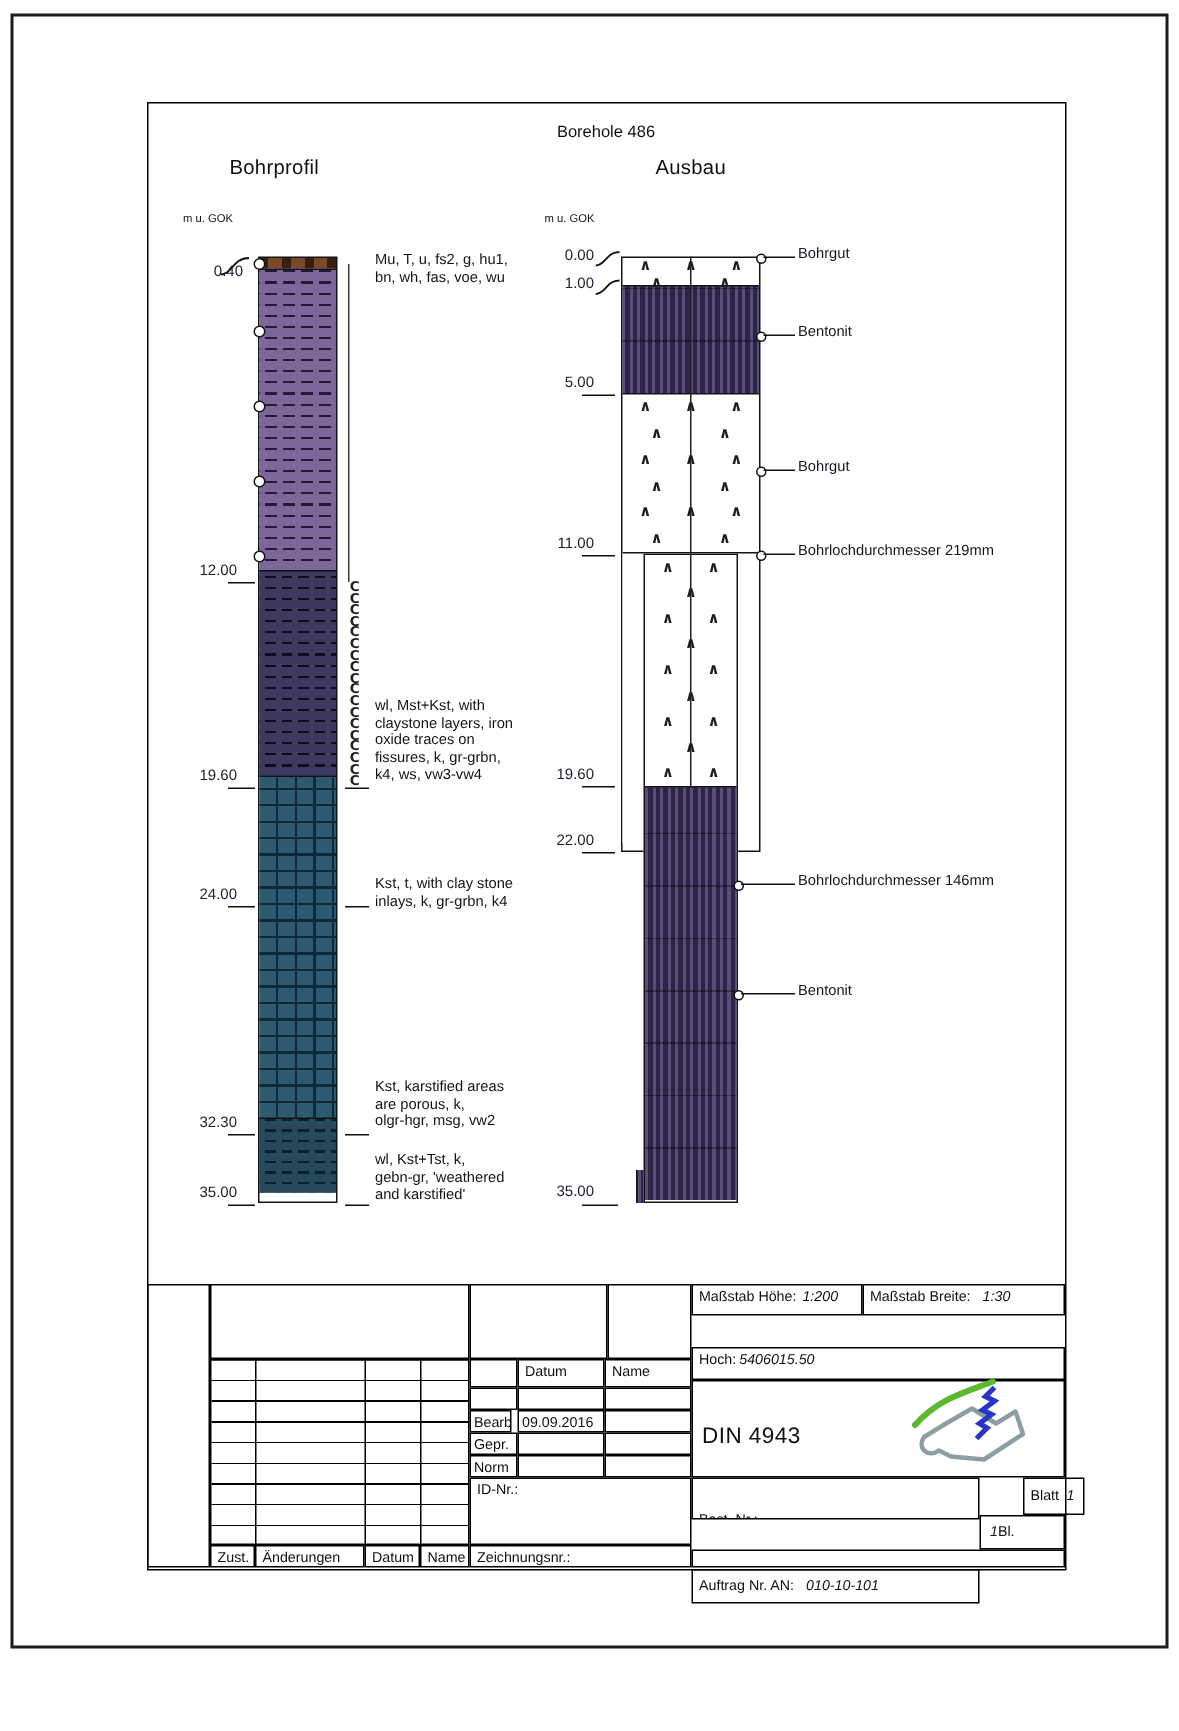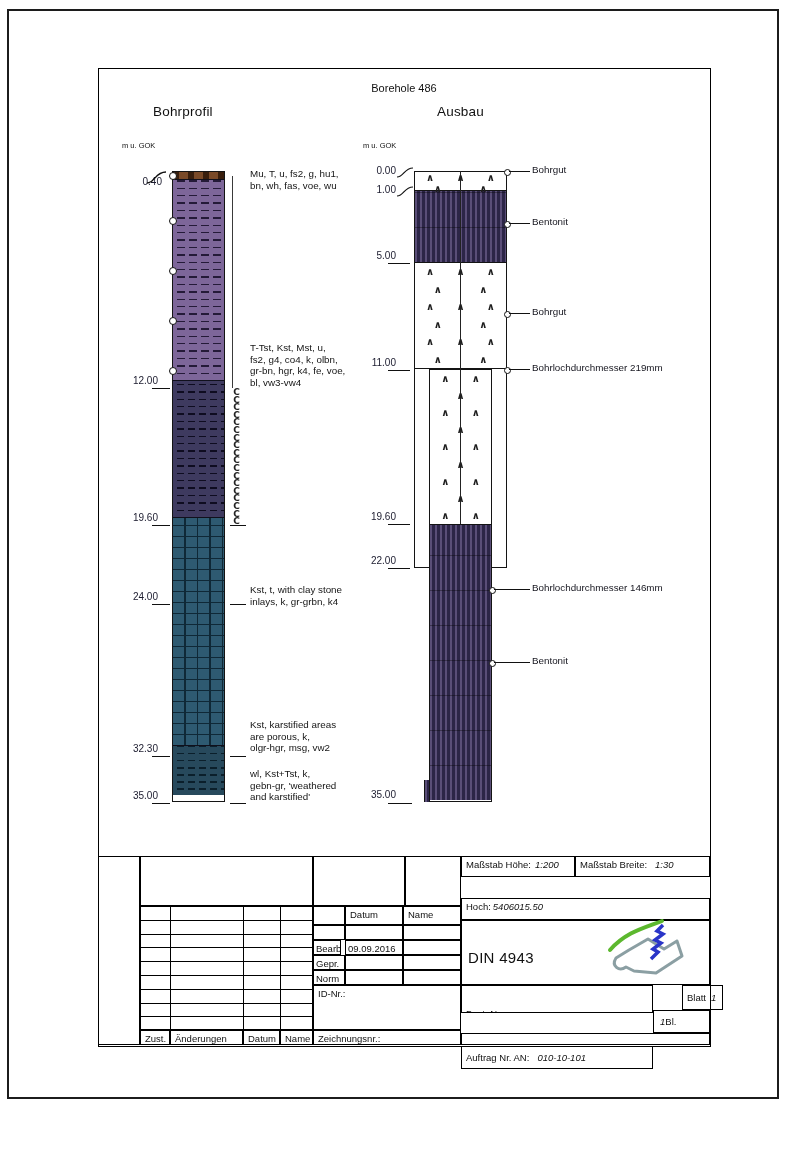--- a/index.html
+++ b/index.html
@@ -135,24 +135,25 @@
   <div class="abs depth" style="left:96px;top:790px;">35.00</div>
   <div class="abs seg" style="left:152px;top:803px;width:18px;"></div>
 
   <div class="abs seg" style="left:230px;top:525px;width:16px;"></div>
   <div class="abs seg" style="left:230px;top:604px;width:16px;"></div>
   <div class="abs seg" style="left:230px;top:756px;width:16px;"></div>
   <div class="abs seg" style="left:230px;top:803px;width:16px;"></div>
 
   <div class="abs desc" style="left:250px;top:168px;">Mu, T, u, fs2, g, hu1,
 bn, wh, fas, voe, wu</div>
-  <div class="abs desc" style="left:250px;top:342px;">T-Tst, Kst, Mst, u,
-fs2, g4, co4, k, olbn,
-gr-bn, hgr, k4, fe, voe,
-bl, vw3-vw4</div>
+  <div class="abs desc" style="left:250px;top:465px;">wl, Mst+Kst, with
+claystone layers, iron
+oxide traces on
+fissures, k, gr-grbn,
+k4, ws, vw3-vw4</div>
   <div class="abs desc" style="left:250px;top:584px;">Kst, t, with clay stone
 inlays, k, gr-grbn, k4</div>
   <div class="abs desc" style="left:250px;top:719px;">Kst, karstified areas
 are porous, k,
 olgr-hgr, msg, vw2</div>
   <div class="abs desc" style="left:250px;top:768px;">wl, Kst+Tst, k,
 gebn-gr, 'weathered
 and karstified'</div>
 
   <div class="abs flare"></div>

